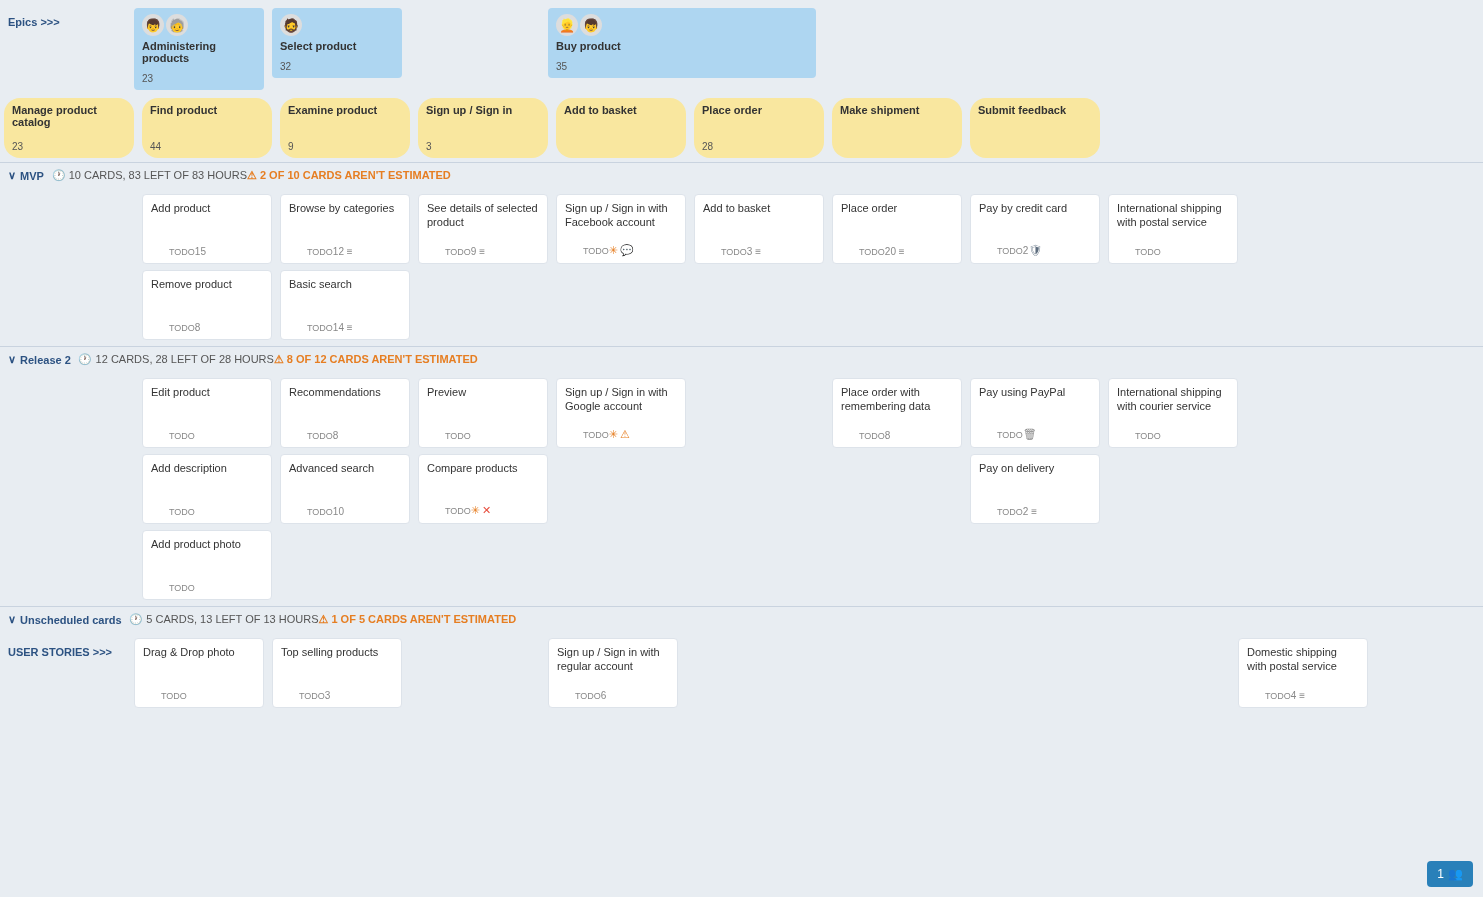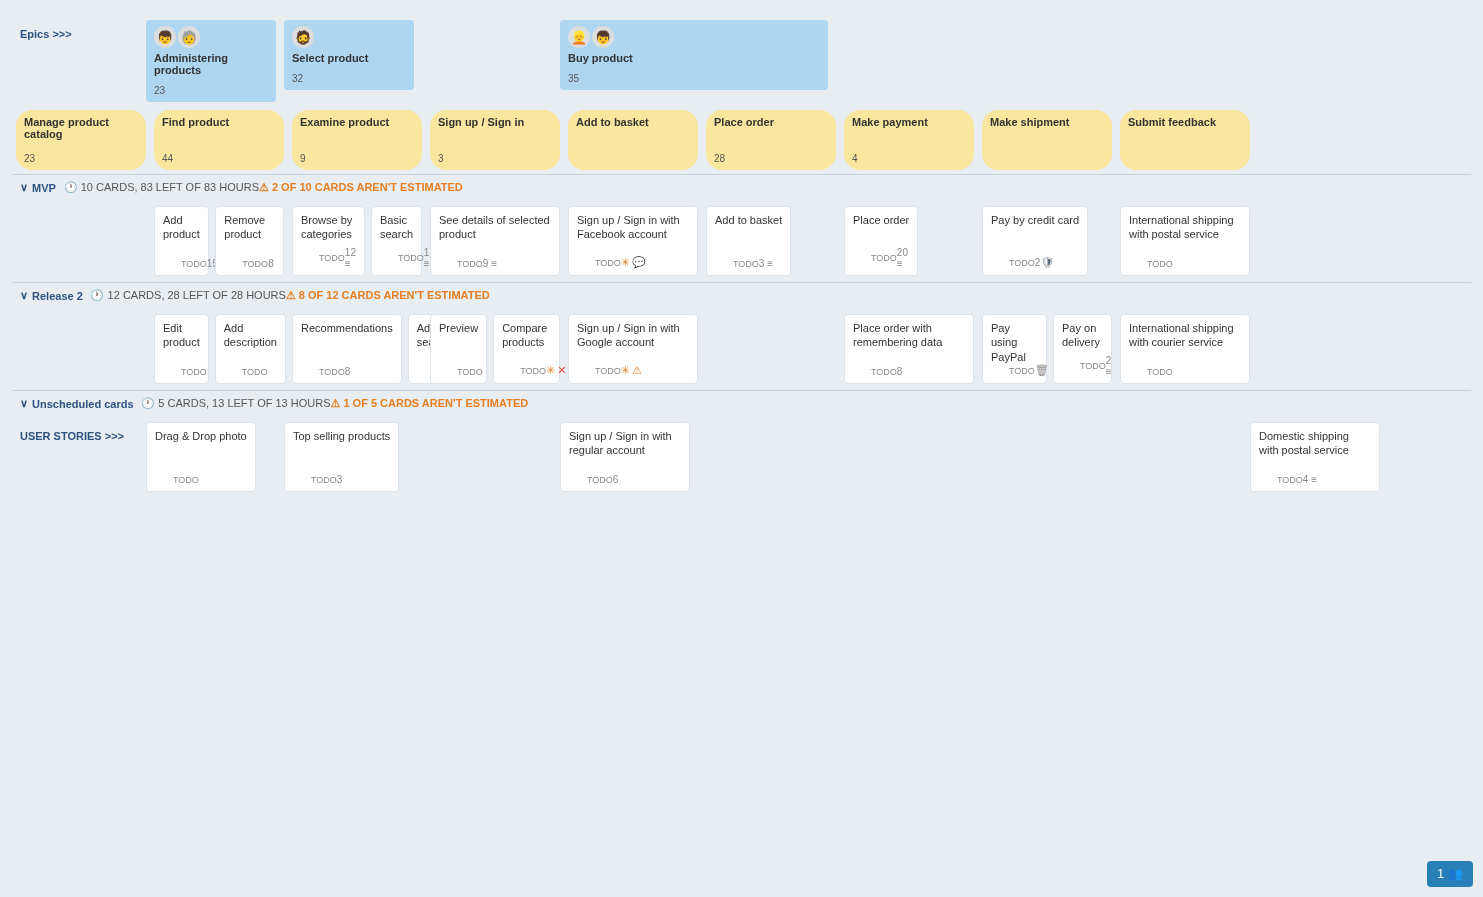--- a/index.html
+++ b/index.html
@@ -5,21 +5,21 @@
     * { box-sizing: border-box; margin: 0; padding: 0; }
     body {
       font-family: Arial, sans-serif;
       font-size: 11px;
       background: #e8edf2;
       color: #333;
       overflow-x: auto;
     }
     .board {
       min-width: 1483px;
-      padding: 12px;
+      padding: 0;
     }
 
     
     .epics-row {
       display: flex;
       align-items: flex-start;
       padding: 8px 0 4px 0;
       background: #e8edf2;
     }
     .row-label {
@@ -131,20 +131,21 @@
 
     
     .cards-area {
       display: flex;
       align-items: flex-start;
       padding: 6px 0;
       background: #e8edf2;
     }
     .column-group {
       display: flex;
+      flex-direction: column;
       gap: 6px;
       width: 130px;
       min-width: 130px;
       margin: 0 4px;
     }
 
     
     .story-card {
       background: #fff;
       border-radius: 4px;
@@ -277,24 +278,20 @@
       <div class="activity-num">3</div>
     </div>
     <div class="activity-card">
       <div class="activity-title">Add to basket</div>
     </div>
     <div class="activity-card">
       <div class="activity-title">Place order</div>
       <div class="activity-num">28</div>
     </div>
     <div class="activity-card">
-      <div class="activity-title">Make payment</div>
-      <div class="activity-num">4</div>
-    </div>
-    <div class="activity-card">
       <div class="activity-title">Make shipment</div>
     </div>
     <div class="activity-card">
       <div class="activity-title">Submit feedback</div>
     </div>
   </div>
 
   <div class="section-header">
     <span class="section-toggle">∨</span>
     <span>MVP</span>

